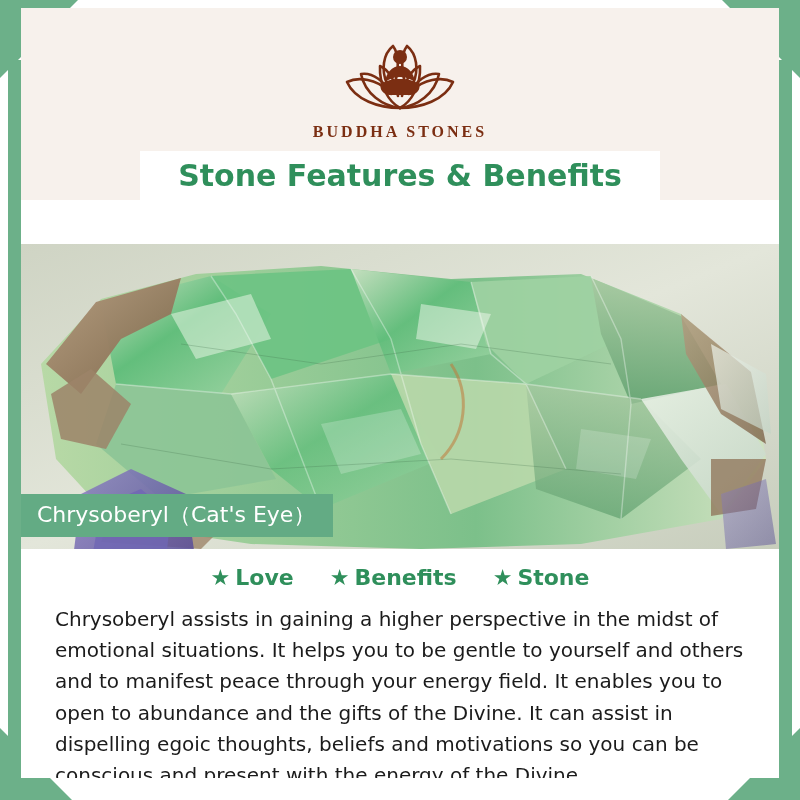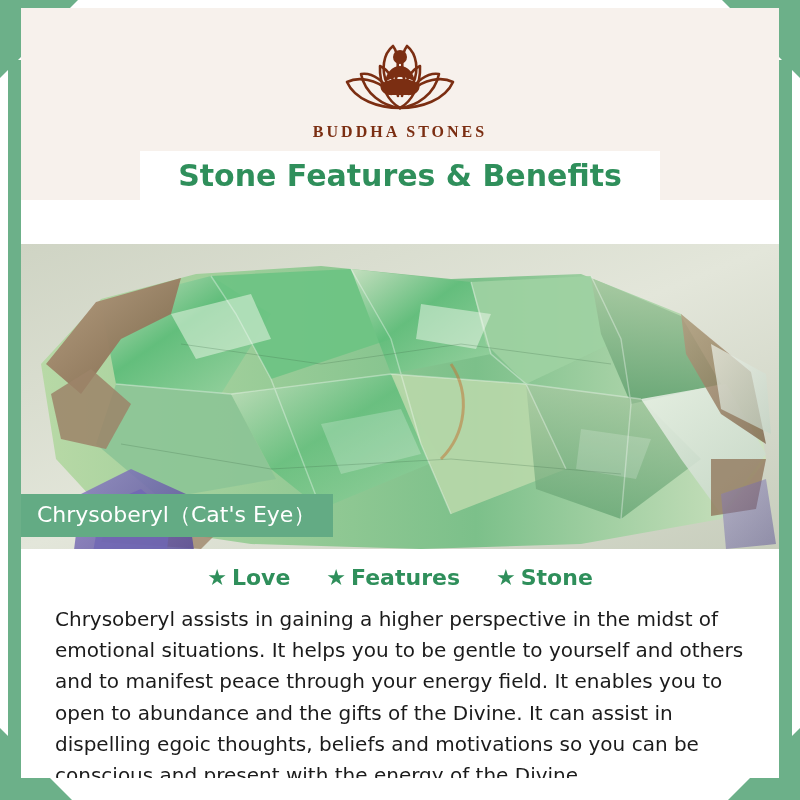--- a/index.html
+++ b/index.html
@@ -307,21 +307,21 @@
       <div class="stone-label">Chrysoberyl（Cat's Eye）</div>
     </div>
 
     <div class="benefits">
       <div class="benefit">
         <span class="star">★</span>
         <span>Love</span>
       </div>
       <div class="benefit">
         <span class="star">★</span>
-        <span>Features</span>
+        <span>Benefits</span>
       </div>
       <div class="benefit">
         <span class="star">★</span>
         <span>Stone</span>
       </div>
     </div>
 
     <div class="description">Chrysoberyl assists in gaining a higher perspective in the midst of emotional situations. It helps you to be gentle to yourself and others and to manifest peace through your energy field. It enables you to open to abundance and the gifts of the Divine. It can assist in dispelling egoic thoughts, beliefs and motivations so you can be conscious and present with the energy of the Divine.</div>
 
   </div>

